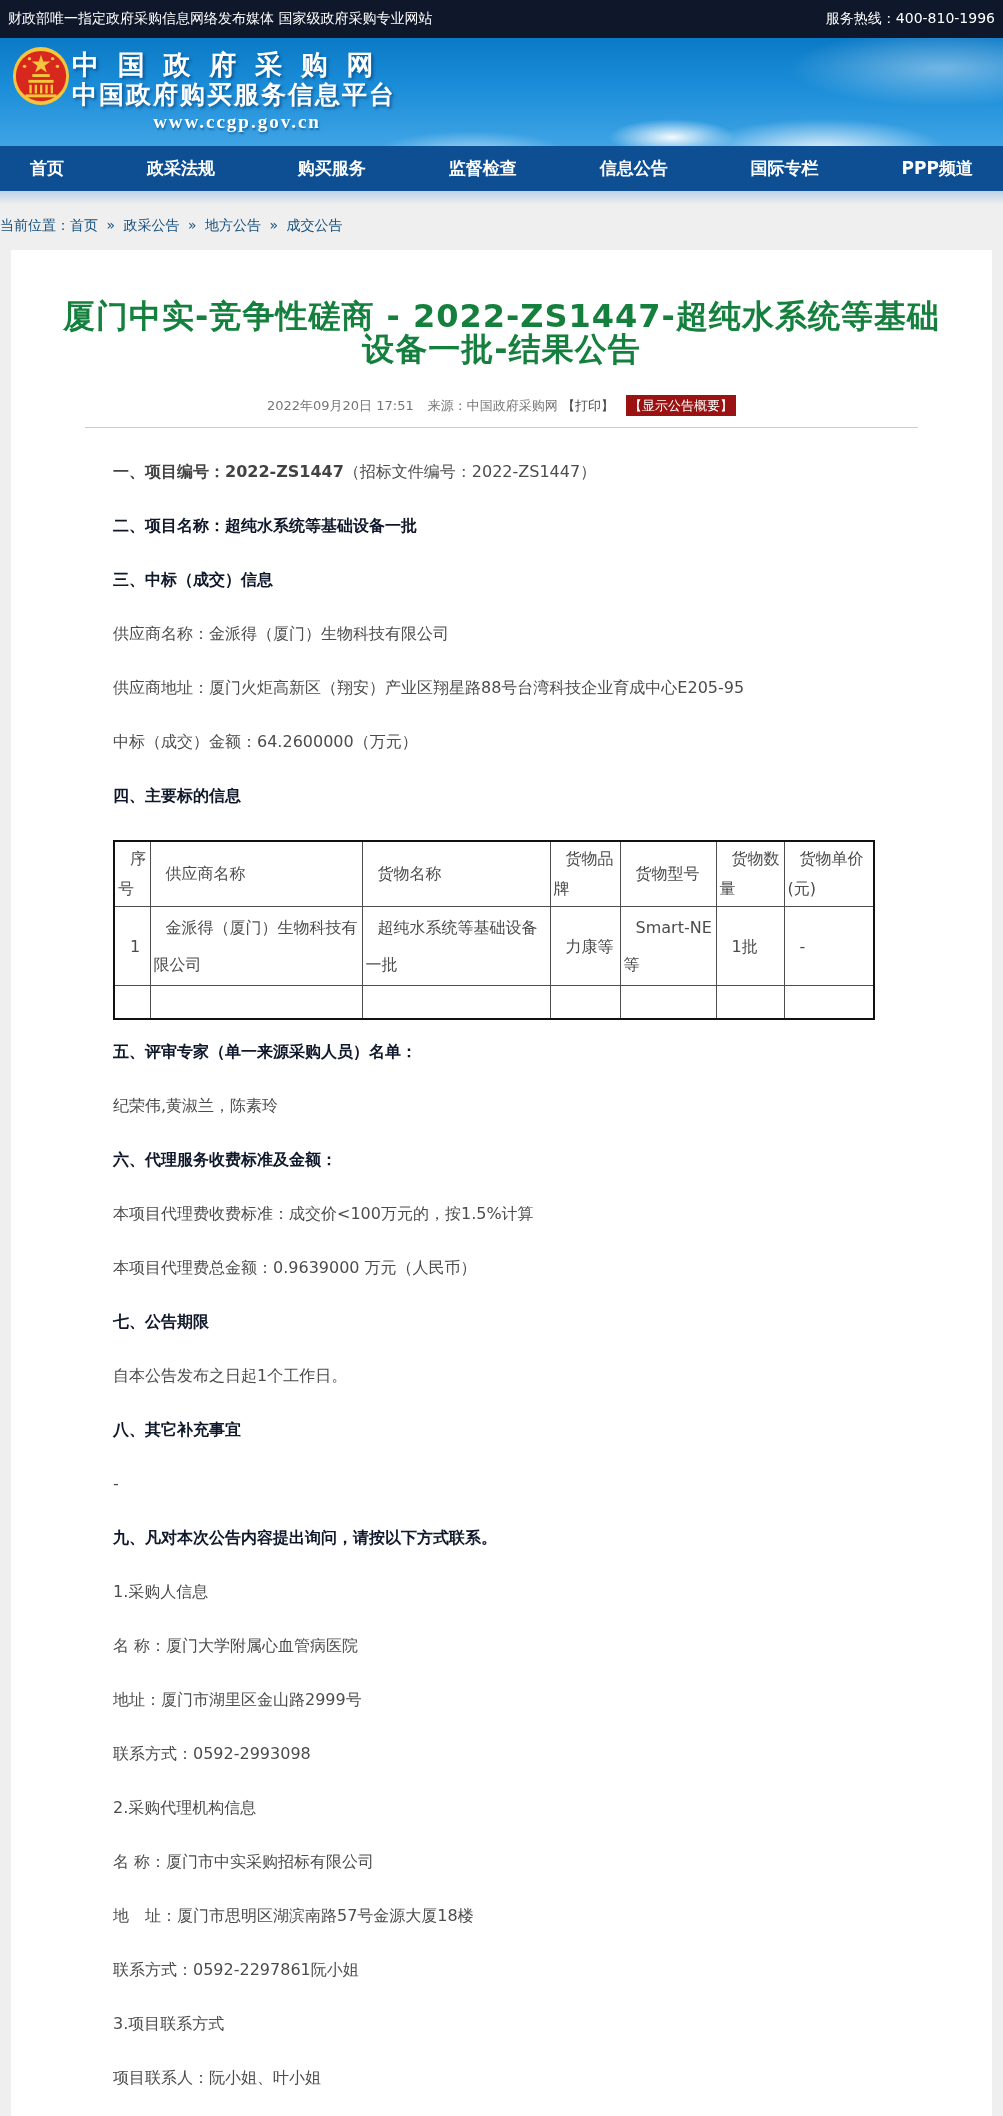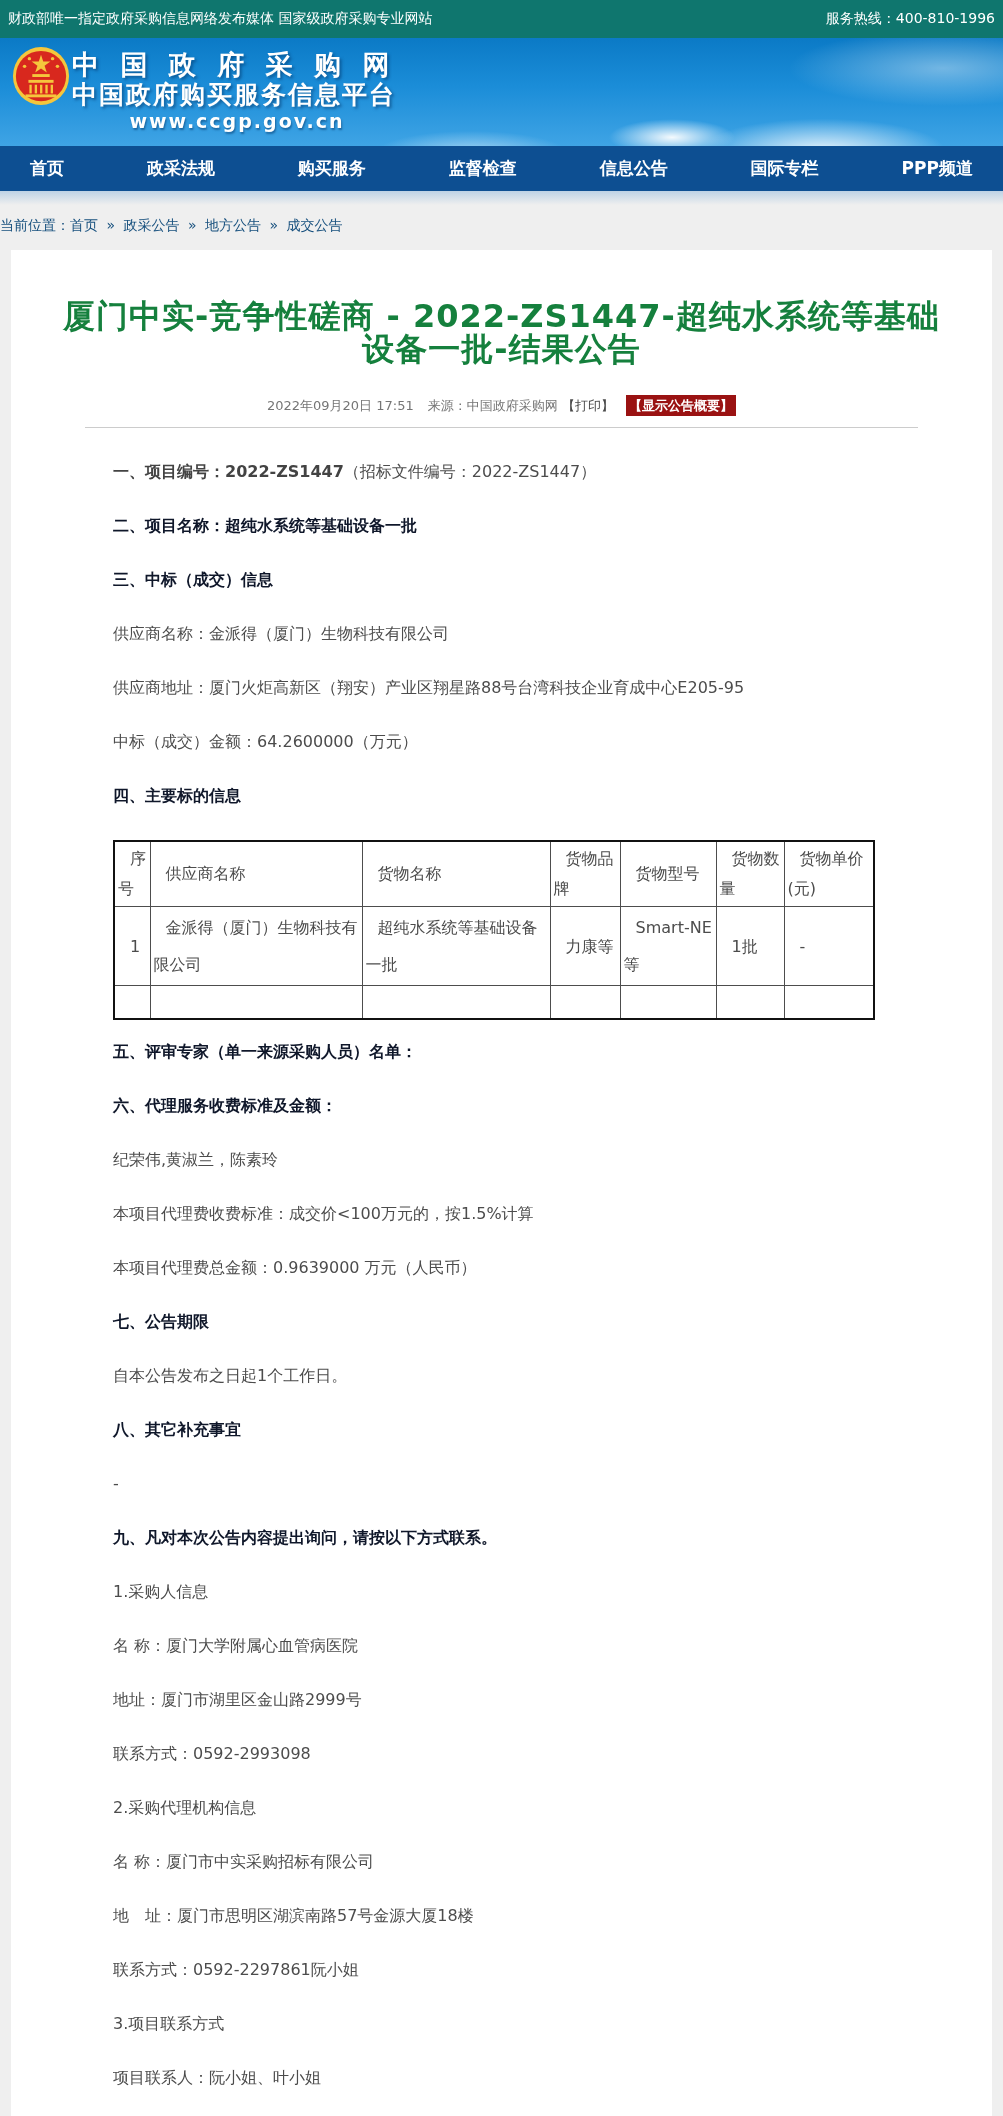--- a/index.html
+++ b/index.html
@@ -6,34 +6,35 @@
   html, body { margin: 0; padding: 0; }
   body {
     width: 1003px; height: 2116px; overflow: hidden;
     background: #efefef;
     font-family: "DejaVu Sans", "Liberation Sans", sans-serif;
   }
   a { text-decoration: none; }
 
   
   .topbar {
-    height: 38px; background: #0f766e; color: #fff;
+    height: 38px; background: #0f172a; color: #fff;
     display: flex; justify-content: space-between; align-items: center;
     padding: 0 8px; font-size: 14px;
   }
 
   
   .site-header {
     height: 108px; position: relative; overflow: hidden;
     background:
       radial-gradient(90px 26px at 67% 92%, rgba(255,255,255,.95), rgba(255,255,255,0) 70%),
       radial-gradient(170px 44px at 82% 104%, rgba(255,255,255,.85), rgba(255,255,255,0) 72%),
       radial-gradient(220px 54px at 94% 28%, rgba(255,255,255,.40), rgba(255,255,255,0) 70%),
       radial-gradient(140px 34px at 47% 108%, rgba(255,255,255,.55), rgba(255,255,255,0) 70%),
       linear-gradient(180deg, #0b7ac6 0%, #1b8dd8 45%, #3fa4e5 100%);
+    font-family: Liberation Serif, serif;
   }
   .emblem { position: absolute; left: 12px; top: 8px; width: 58px; height: 62px; }
   .header-text { position: absolute; left: 72px; top: 12px; color: #fff; }
   .site-name {
     font-size: 27px; font-weight: bold; letter-spacing: 6px; line-height: 30px;
     text-shadow: 2px 2px 3px rgba(0,50,100,.55);
   }
   .platform-name {
     font-size: 25px; font-weight: bold; letter-spacing: 2px; line-height: 29px;
     text-shadow: 2px 2px 3px rgba(0,50,100,.55);
@@ -59,21 +60,21 @@
 
   
   .panel { background: #fff; margin: 0 11px; padding: 50px 0 20px 0; min-height: 1866px; }
   .article-title {
     text-align: center; font-size: 32px; font-weight: bold; color: #15803d;
     margin: 0 40px; letter-spacing: 1px; line-height: 33px;
   }
   .meta { text-align: center; font-size: 13px; color: #757575; margin-top: 30px; line-height: 19px; }
   .meta .print-link { color: #4a4a4a; }
   .meta .summary-badge {
-    background: #9a1212; color: #fff; font-weight: bold;
+    background: #9a1212; color: #fff; font-weight: normal;
     padding: 3px 3px; margin-left: 8px;
   }
   .divider { border-bottom: 1px solid #ccc; margin: 12px 74px 0 74px; }
 
   
   .detail { margin: 0 74px; }
   .para {
     margin: 34px 0; padding-left: 28px;
     font-size: 16px; line-height: 20px; color: #4c4c4c;
   }
@@ -206,22 +207,22 @@
             <td></td>
             <td></td>
             <td></td>
             <td></td>
           </tr>
         </tbody>
     </table>
 
     <div>
         <p class="para bold">五、评审专家（单一来源采购人员）名单：</p>
+        <p class="para">纪荣伟,黄淑兰，陈素玲</p>
         <p class="para bold">六、代理服务收费标准及金额：</p>
-        <p class="para">纪荣伟,黄淑兰，陈素玲</p>
         <p class="para">本项目代理费收费标准：成交价&lt;100万元的，按1.5%计算</p>
         <p class="para">本项目代理费总金额：0.9639000 万元（人民币）</p>
         <p class="para bold">七、公告期限</p>
         <p class="para">自本公告发布之日起1个工作日。</p>
         <p class="para bold">八、其它补充事宜</p>
         <p class="para">-</p>
         <p class="para bold">九、凡对本次公告内容提出询问，请按以下方式联系。</p>
         <p class="para">1.采购人信息</p>
         <p class="para">名 称：厦门大学附属心血管病医院</p>
         <p class="para">地址：厦门市湖里区金山路2999号</p>

